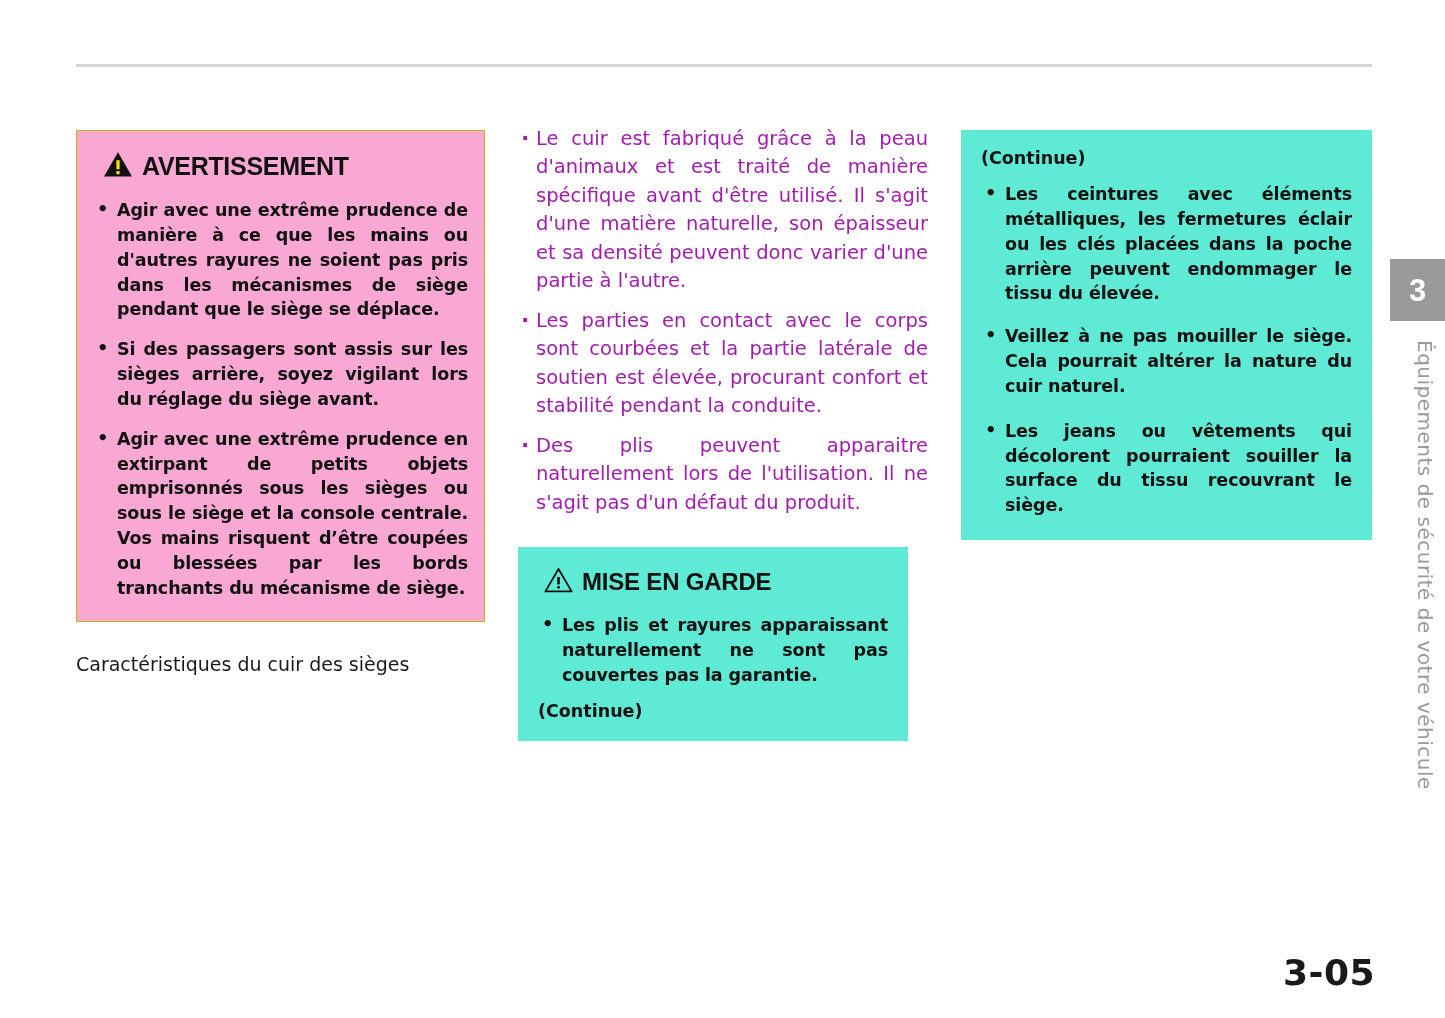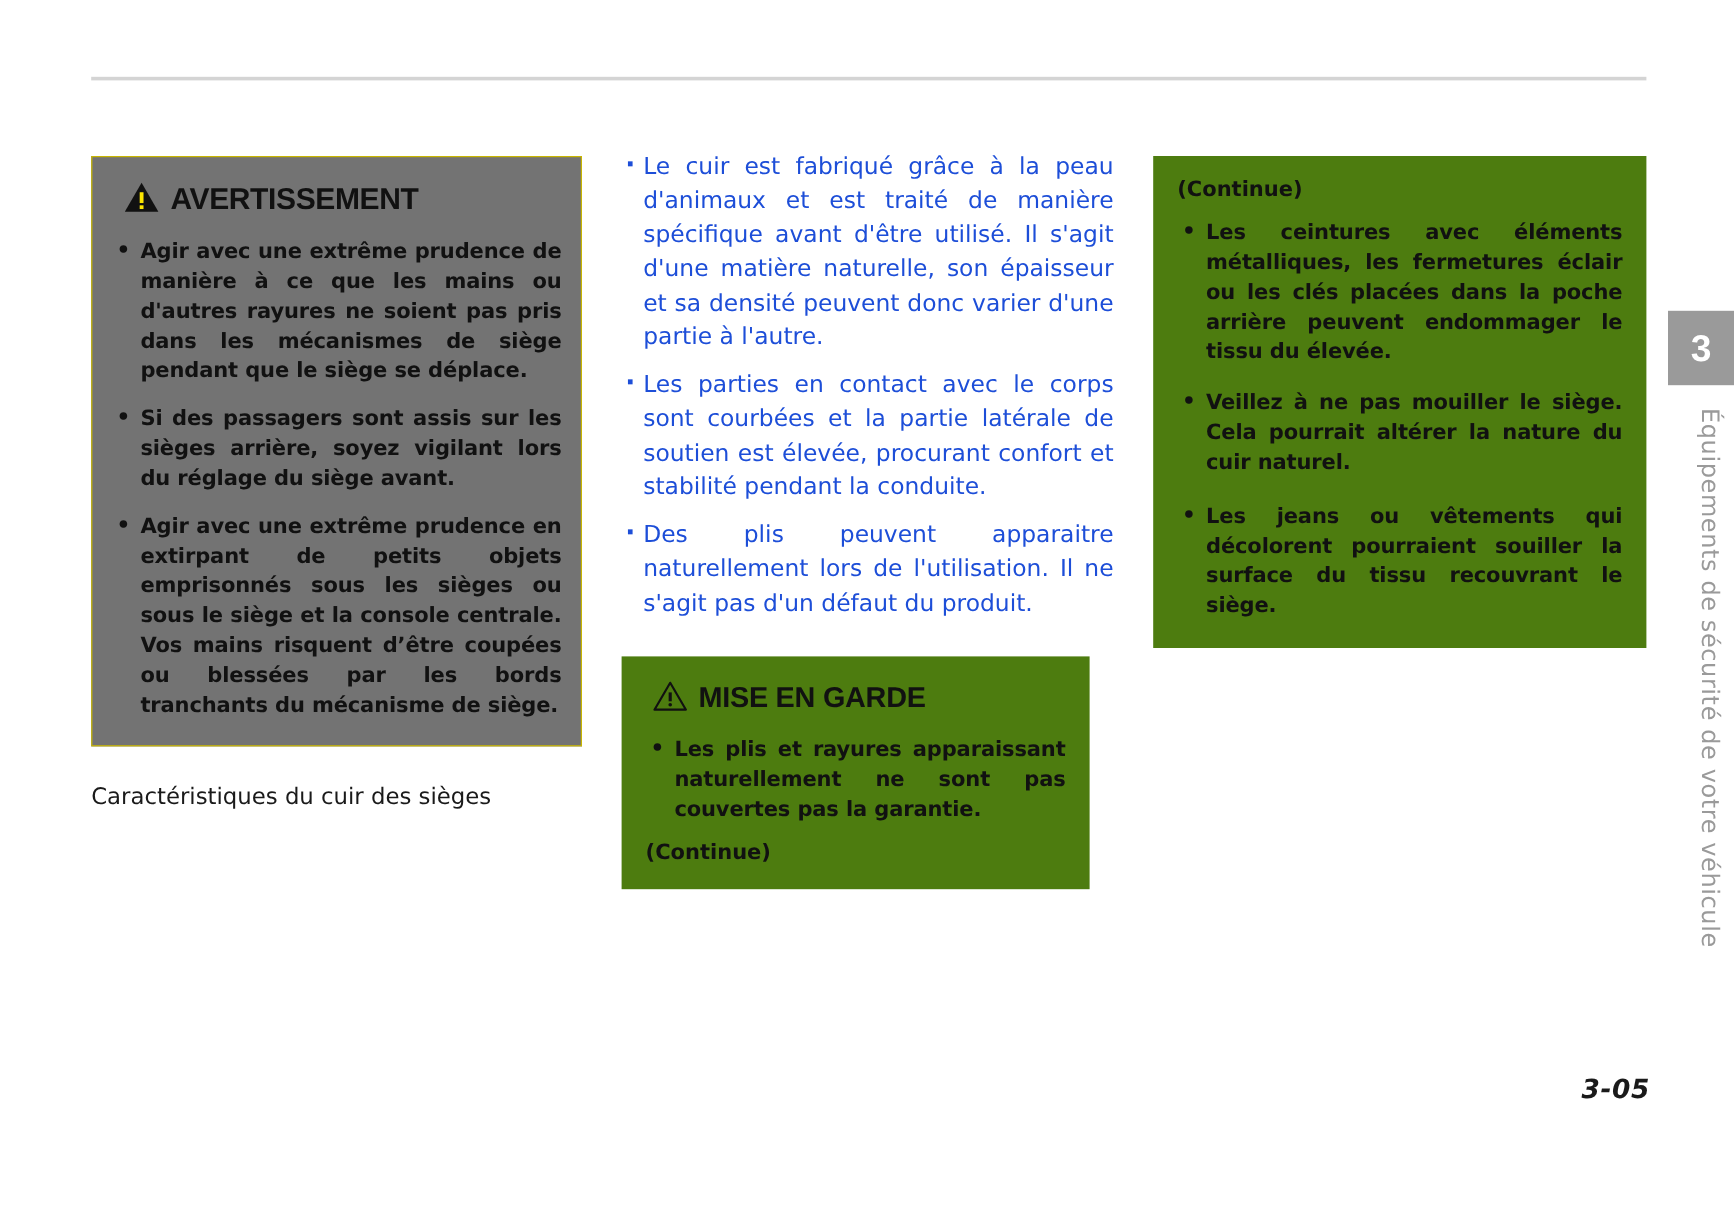--- a/index.html
+++ b/index.html
@@ -64,38 +64,37 @@
     writing-mode: vertical-rl;
     text-orientation: mixed;
     letter-spacing: 0.5px;
     white-space: nowrap;
   }
 
   
   #page-number {
     position: absolute;
     right: 70px;
-    top: 896px;
-    font-size: 22px;
+    top: 952px;
+    font-size: 36px;
     font-weight: bold;
     font-family: "DejaVu Sans", sans-serif;
     color: #1a1a1a;
     letter-spacing: 0.5px;
-    font-style: italic;
   }
 
   
   .column { position: absolute; }
   #col-left   { left: 76px;  top: 130px; width: 410px; }
   #col-mid    { left: 518px; top: 125px; width: 410px; }
   #col-right  { left: 961px; top: 130px; width: 411px; }
 
   
   .warning-box {
-    background: #737373;
+    background: #f9a8d4;
     border: 1px solid #c8b600;
     padding: 16px 16px 20px 16px;
     box-sizing: border-box;
     width: 409px;
   }
   .box-heading {
     display: flex;
     align-items: center;
     gap: 9px;
     margin: 4px 0 16px 10px;
@@ -154,40 +153,40 @@
     padding: 0;
   }
   ul.body-list > li {
     position: relative;
     padding-left: 18px;
     margin-bottom: 11px;
     font-size: 19.5px;
     line-height: 1.46;
     text-align: justify;
     font-family: "DejaVu Sans", sans-serif;
-    color: #1d4ed8;
+    color: #a21caf;
   }
   ul.body-list > li:last-child { margin-bottom: 0; }
   ul.body-list > li::before {
     content: "\00B7";
     position: absolute;
     left: 3px;
     top: -3px;
     font-size: 22px;
     font-weight: bold;
   }
   ul.body-list > li p {
     margin: 0;
     text-align: justify;
   }
   ul.body-list > li p + p { margin-top: 0; }
 
   
   .gray-box {
-    background: #4d7c0f;
+    background: #5eead4;
     box-sizing: border-box;
     padding: 18px 20px 20px 20px;
   }
   #caution-box {
     margin-top: 30px;
     width: 390px;
   }
   #caution-box .box-heading { margin: 2px 0 16px 6px; }
   #caution-box .heading-text {
     font-size: 24px;

